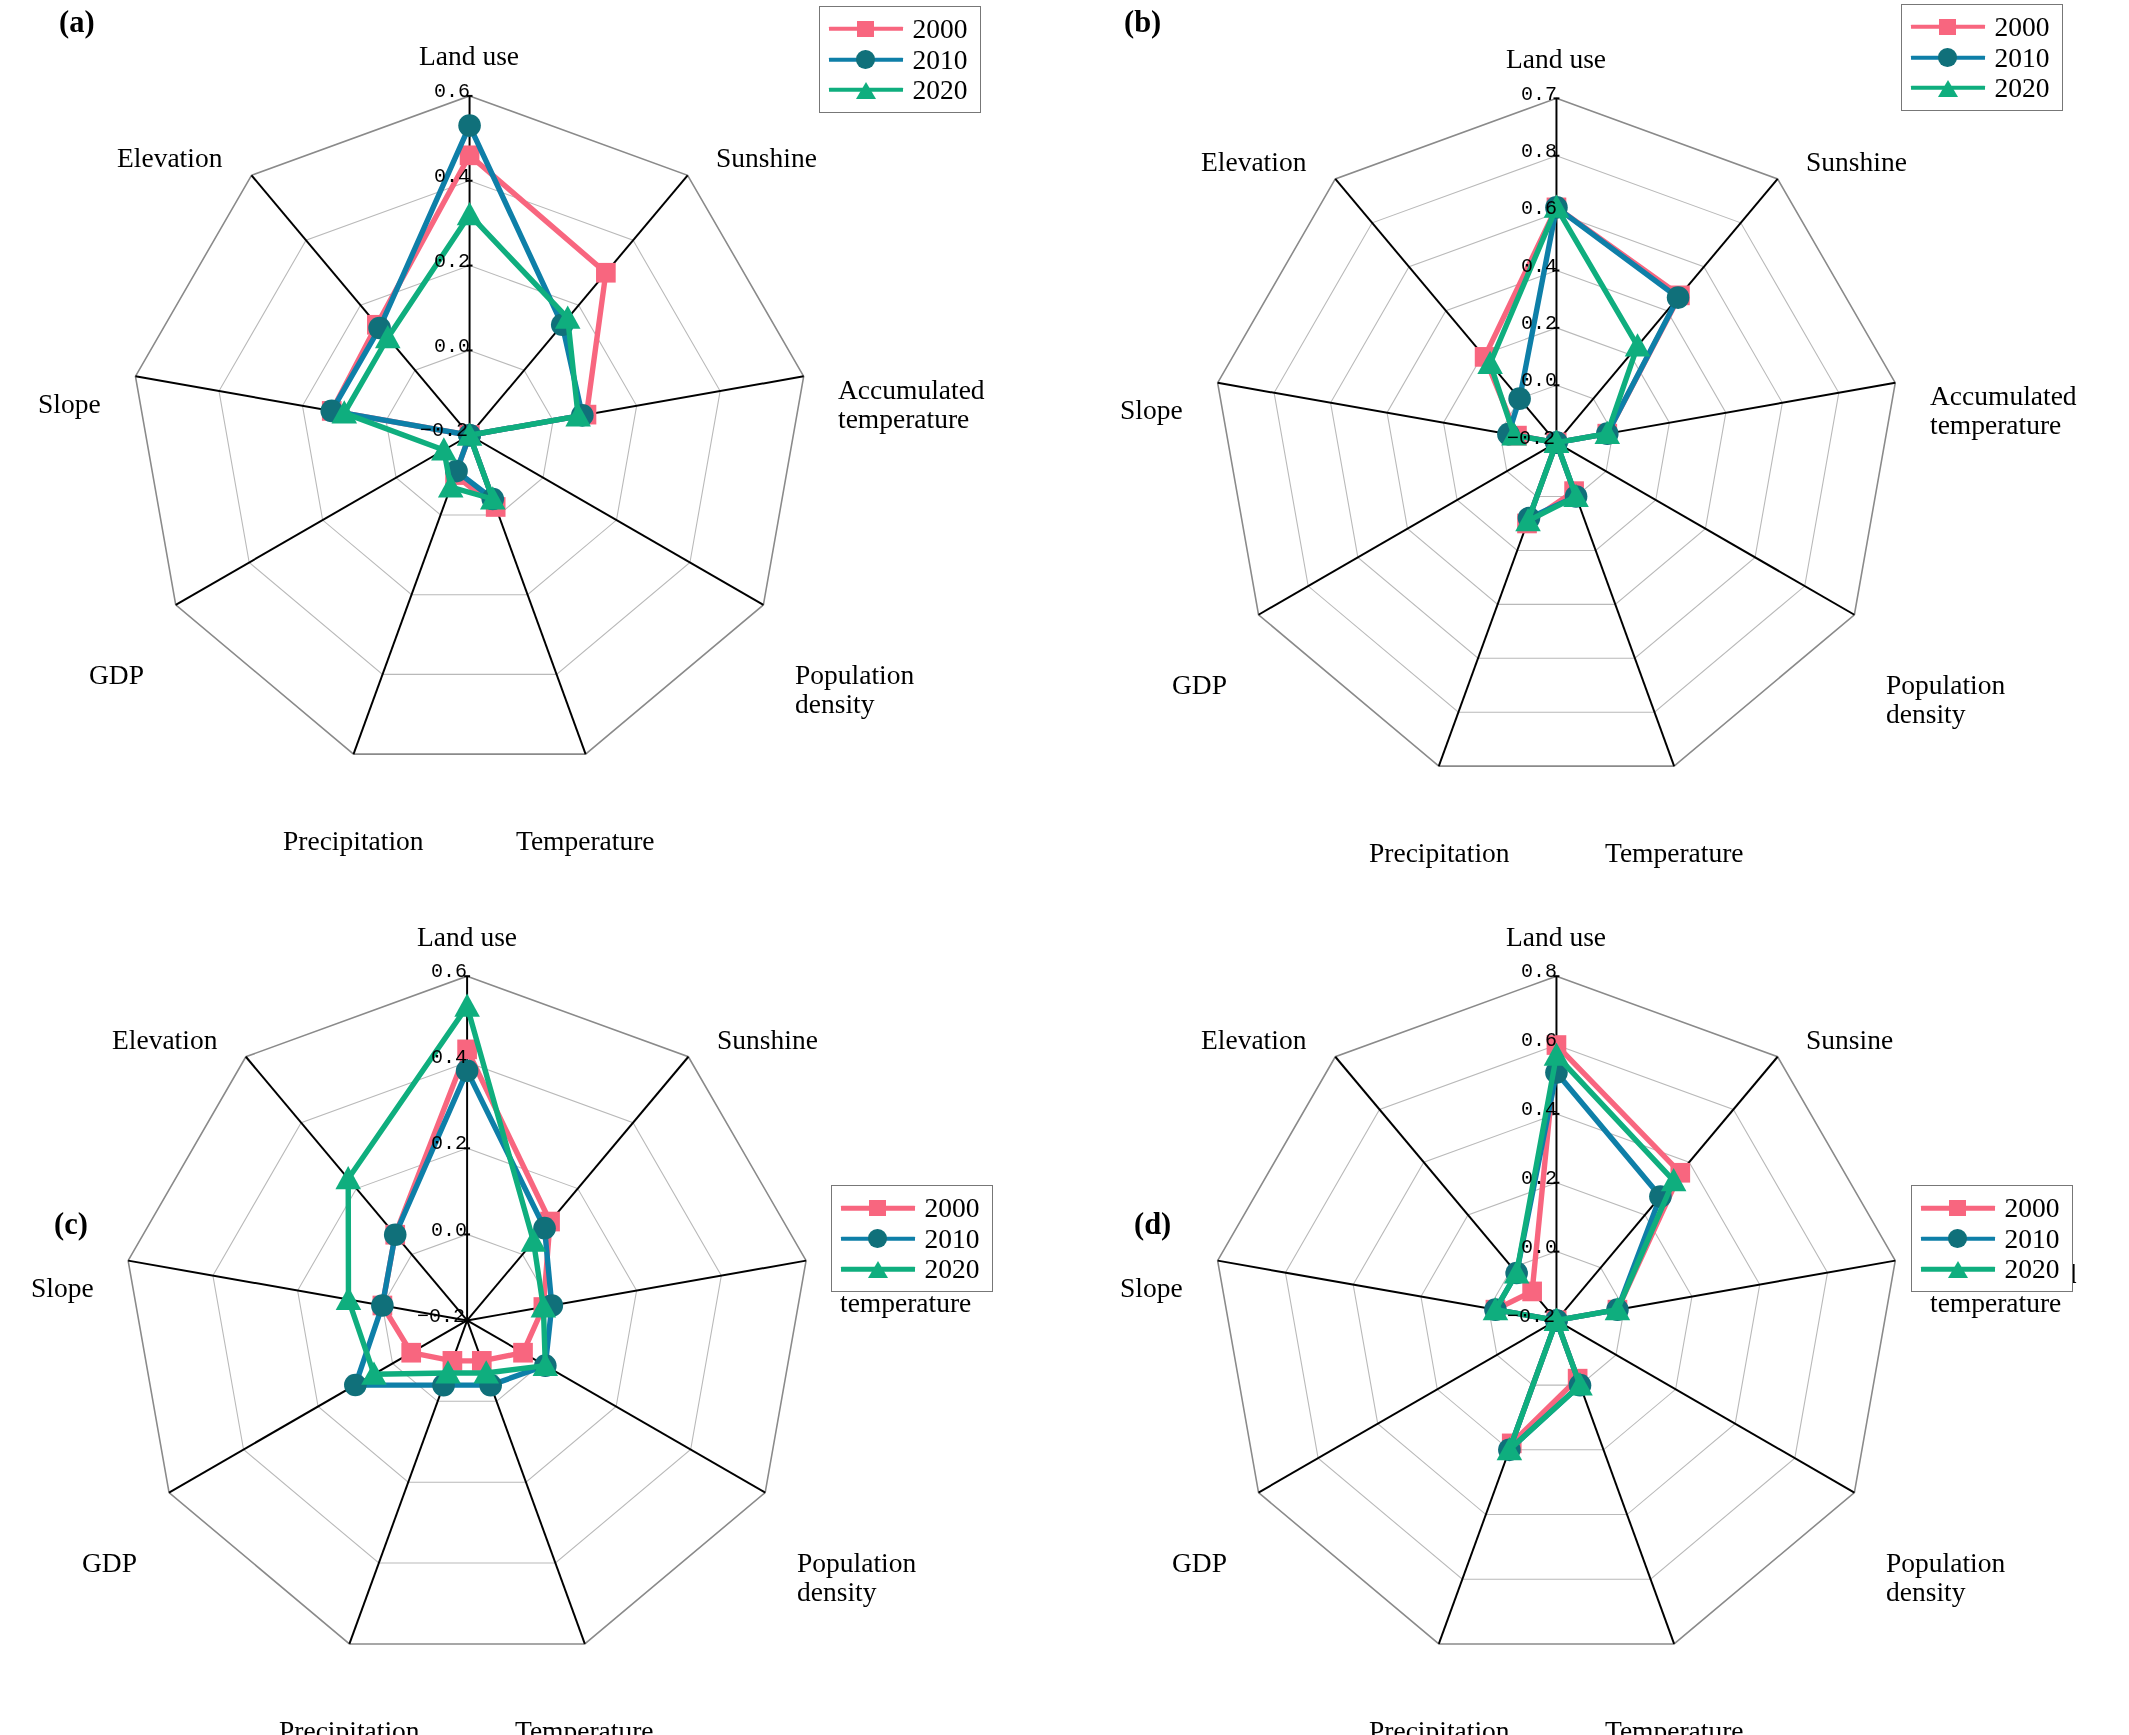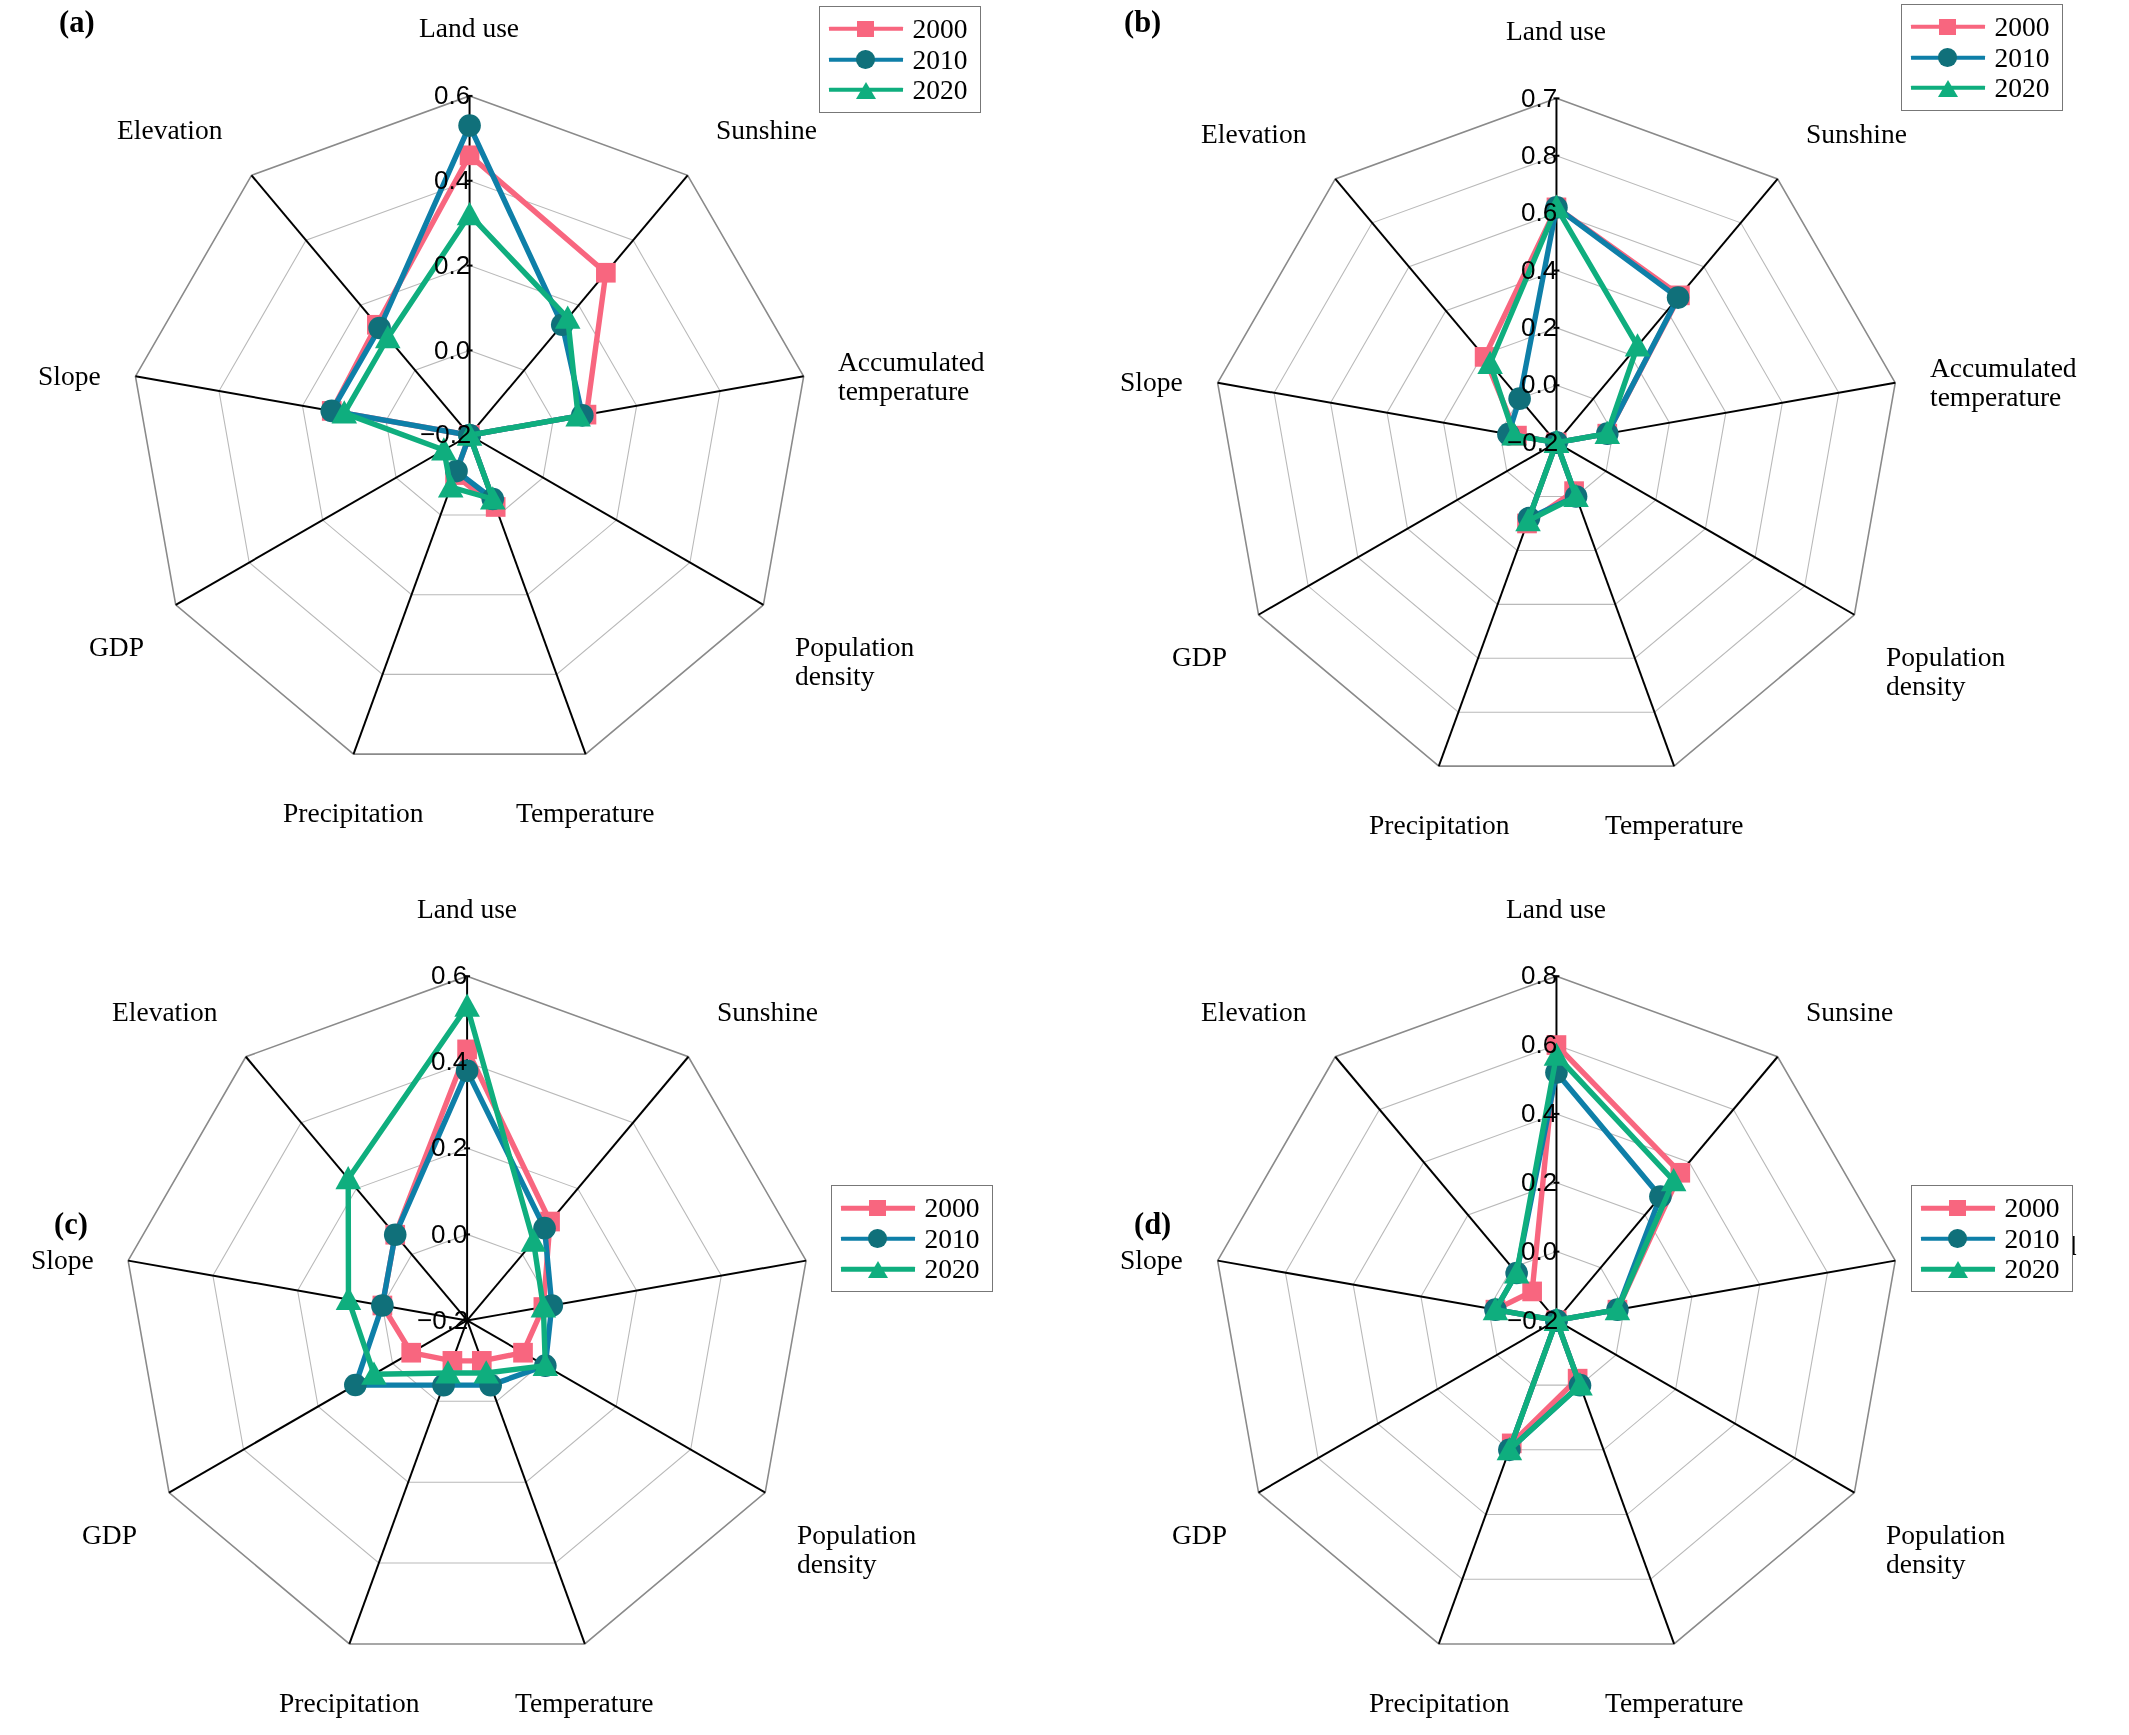--- a/index.html
+++ b/index.html
@@ -10,22 +10,22 @@
   .panel-tag{position:absolute;font-weight:bold;font-size:30.5px;font-family:"Liberation Serif",serif;letter-spacing:0px;}
   .legend{position:absolute;border:1.5px solid #777;background:#fff;padding:6.9px 12.8px 6.9px 8.8px;}
   .legend-row{display:flex;align-items:center;height:30.5px;}
   .legend-sample{position:relative;width:74px;height:19.7px;display:flex;align-items:center;justify-content:center;}
   .legend-line{position:absolute;left:0;top:50%;transform:translateY(-50%);width:74px;height:4.4px;border-radius:0.5px;}
   .legend-mark{position:relative;z-index:2;}
   .sq{width:16.7px;height:16.7px;}
   .ci{width:18.7px;height:18.7px;border-radius:50%;}
   .tr{width:0;height:0;border-left:10.3px solid transparent;border-right:10.3px solid transparent;}
   .legend-label{font-size:27.5px;font-family:"Liberation Serif",serif;margin-left:9.8px;line-height:1;}
-  .axis-label{position:absolute;font-size:27.5px;font-family:"Liberation Serif",serif;line-height:1.04;white-space:pre;}
-  .tick-label{position:absolute;font-size:26px;font-family:Liberation Sans, sans-serif;}
+  .axis-label{position:absolute;font-size:27.5px;font-family:"Liberation Serif",serif;line-height:1.04;white-space:pre;margin-top:28px;}
+  .tick-label{position:absolute;font-size:20px;font-family:Liberation Mono, monospace;}
 </style>
 </head>
 <body>
 
 <div class="grid">
   <div class="panel" id="panel0">
       <svg viewBox="0 0 2166 1765" preserveAspectRatio="none">
         <polygon points="955.0,712.5 1065.9,752.9 1124.9,855.0 1104.4,971.3 1014.0,1047.1 896.0,1047.1 805.6,971.3 785.1,855.0 844.1,752.9" fill="none" stroke="#b9b9b9" stroke-width="2.2"></polygon>
         <polygon points="955.0,540.0 1176.8,620.7 1294.8,825.1 1253.8,1057.5 1073.0,1209.2 837.0,1209.2 656.2,1057.5 615.2,825.1 733.2,620.7" fill="none" stroke="#b9b9b9" stroke-width="2.2"></polygon>
         <polygon points="955.0,367.5 1287.6,488.6 1464.6,795.1 1403.2,1143.8 1132.0,1371.3 778.0,1371.3 506.8,1143.8 445.4,795.1 622.4,488.6" fill="none" stroke="#b9b9b9" stroke-width="2.2"></polygon>

